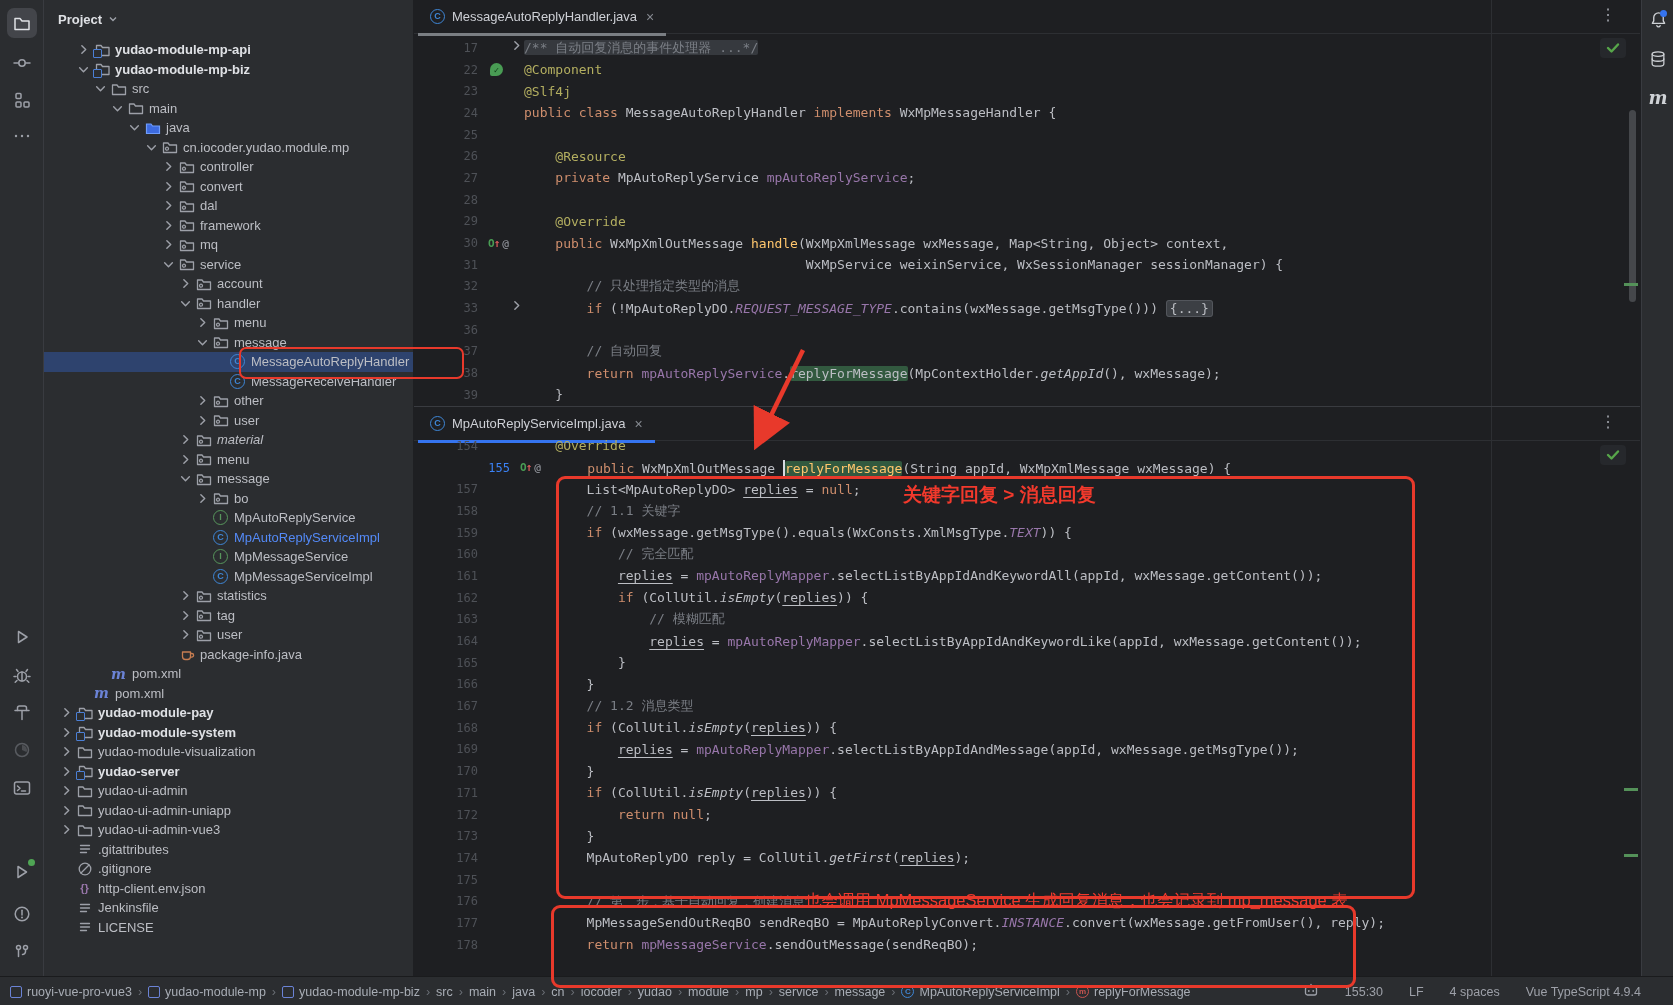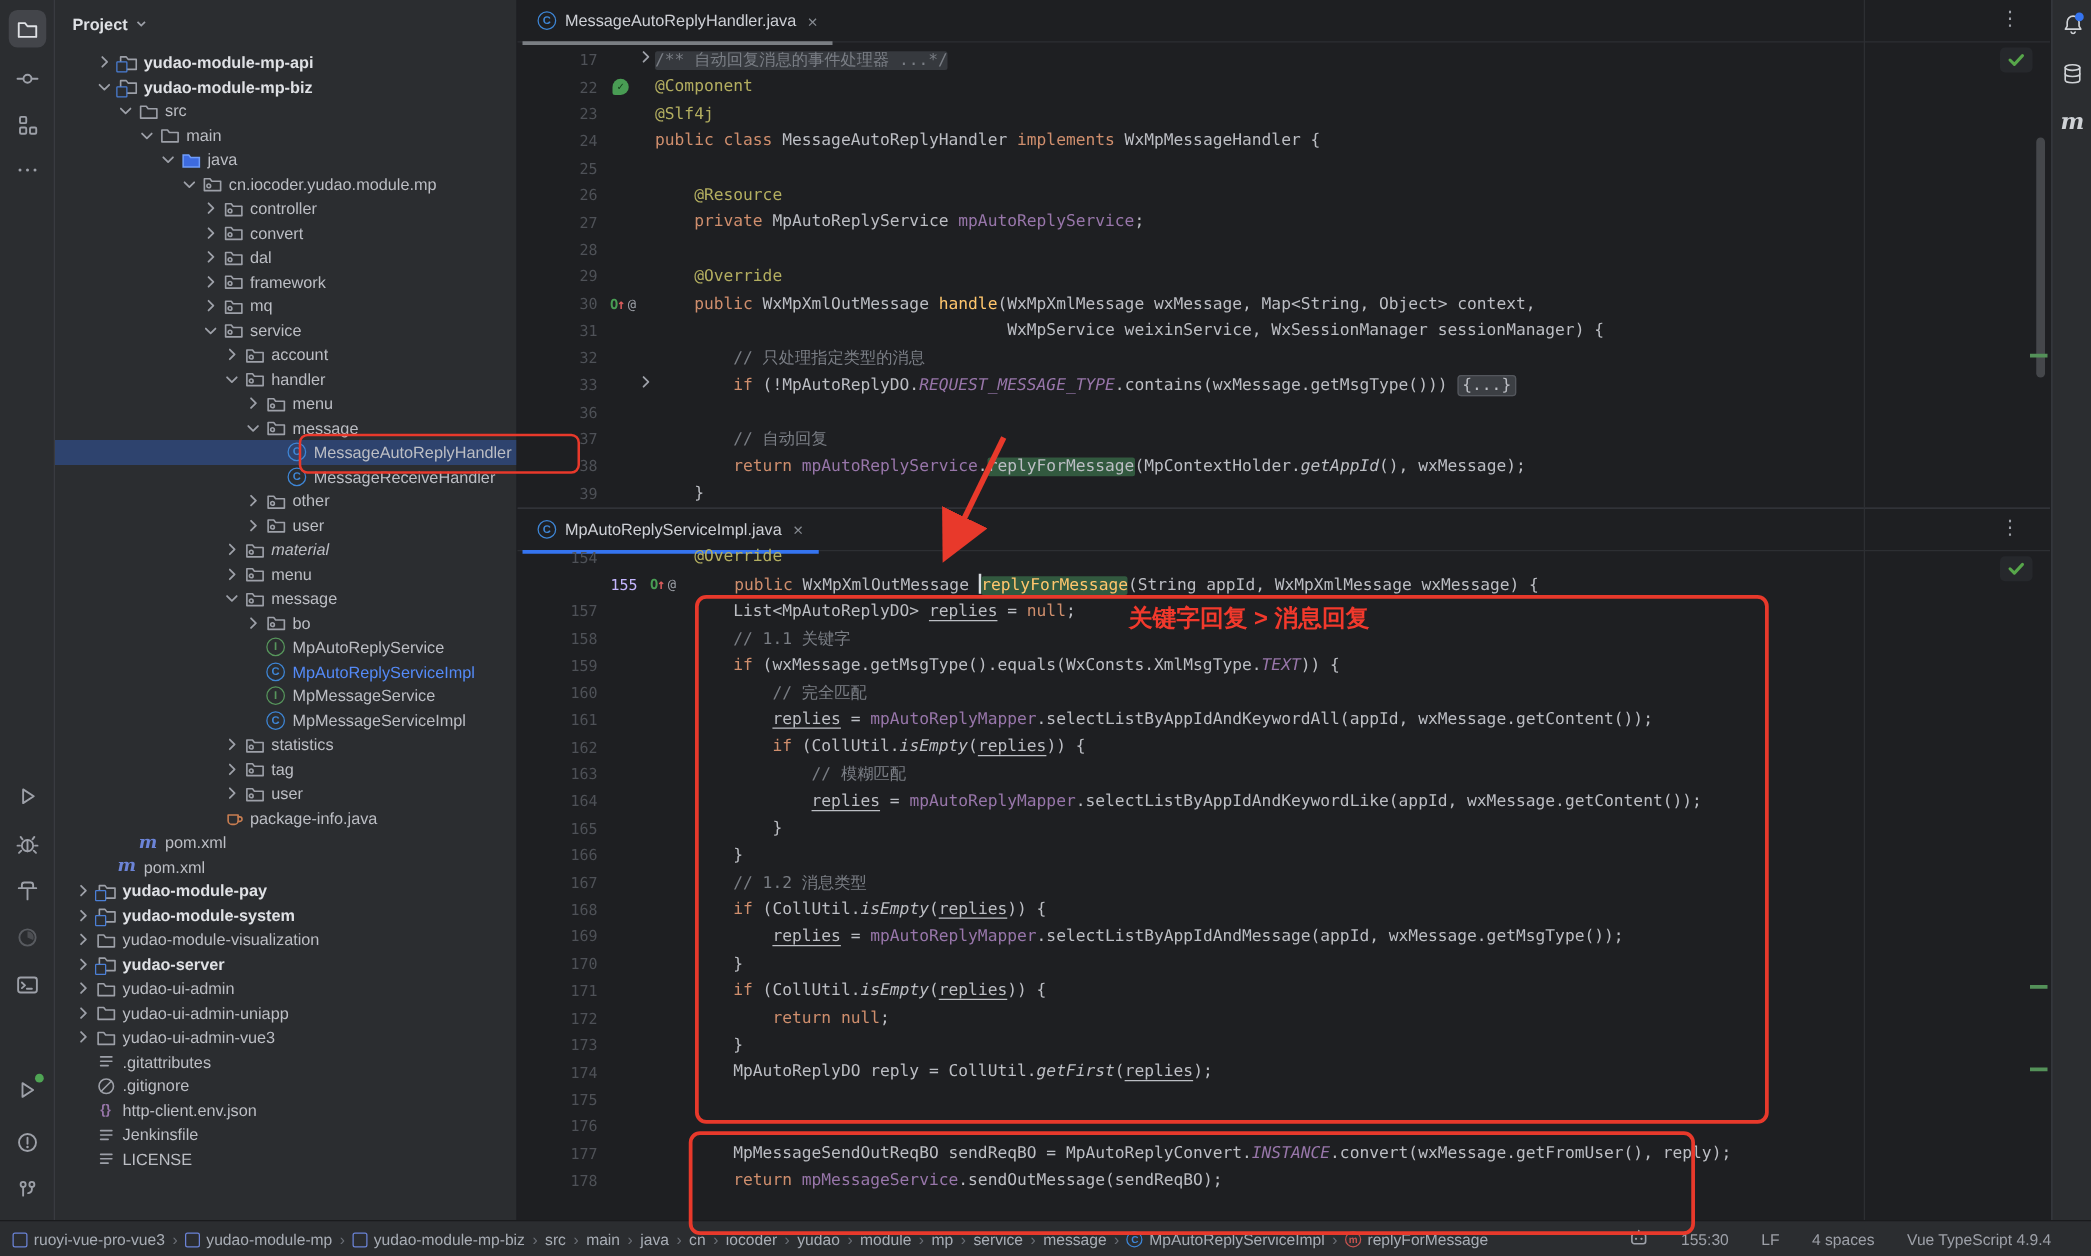--- a/index.html
+++ b/index.html
@@ -35,21 +35,21 @@
   .edit{position:absolute;left:414px;width:1226px;background:#1e1f22;z-index:3;}
   .tabbar{position:relative;height:33px;border-bottom:1px solid #2d2f33;}
   .tab{position:absolute;left:4px;top:0;height:33px;display:flex;align-items:center;gap:7px;padding:0 12px;
        border-bottom:3px solid transparent;font-size:13px;color:#ced0d6;}
   .tab .close{color:#868a91;font-size:14px;margin-left:2px;}
   .kebab{position:absolute;right:24px;top:5px;color:#9da0a8;font-size:16px;letter-spacing:0;}
   .okcheck{position:absolute;right:14px;width:26px;height:20px;display:flex;align-items:center;justify-content:center;border-radius:4px;background:#26282c;}
   .code{position:absolute;left:0;right:0;}
   .cl{height:21.7px;display:flex;align-items:center;font:13px "DejaVu Sans Mono",monospace;}
   .ln{width:64px;padding-right:10px;text-align:right;color:#4e5157;flex:none;font-size:12px;}
-  .cl.cur .ln{color:#c4b5fd;padding-left:32px;}
+  .cl.cur .ln{color:#3b82f6;padding-left:32px;}
   .gut{width:36px;flex:none;position:relative;height:100%;display:flex;align-items:center;font-size:11px;}
   .gut .fold{position:absolute;right:2px;top:3px;color:#9da0a8;}
   .ct{white-space:pre;}
   .seg{white-space:pre;}
   .kw{color:#cf8e6d;}
   .ann{color:#b3ae60;}
   .def{color:#bcbec4;}
   .decl{color:#ffc66d;}
   .fld{color:#9876aa;}
   .cmt{color:#7a7e85;}
@@ -971,20 +971,21 @@
           <span class="ct"><span class="seg def">        MpAutoReplyDO reply = CollUtil.</span><span class="seg sm">getFirst</span><span class="seg def">(</span><span class="seg u">replies</span><span class="seg def">);</span></span>
         </div>
         <div class="cl">
           <span class="ln">175</span>
           <span class="gut"></span>
           <span class="ct"></span>
         </div>
         <div class="cl">
           <span class="ln">176</span>
           <span class="gut"></span>
+          <span class="ct"><span class="seg cmt">        // 第二步，基于自动回复，创建消息</span><span class="seg red">也会调用 MpMessageService 生成回复消息，也会记录到 mp_message 表</span></span>
         </div>
         <div class="cl">
           <span class="ln">177</span>
           <span class="gut"></span>
           <span class="ct"><span class="seg def">        MpMessageSendOutReqBO sendReqBO = MpAutoReplyConvert.</span><span class="seg cst">INSTANCE</span><span class="seg def">.convert(wxMessage.getFromUser(), reply);</span></span>
         </div>
         <div class="cl">
           <span class="ln">178</span>
           <span class="gut"></span>
           <span class="ct"><span class="seg kw">        return </span><span class="seg fld">mpMessageService</span><span class="seg def">.sendOutMessage(sendReqBO);</span></span>

